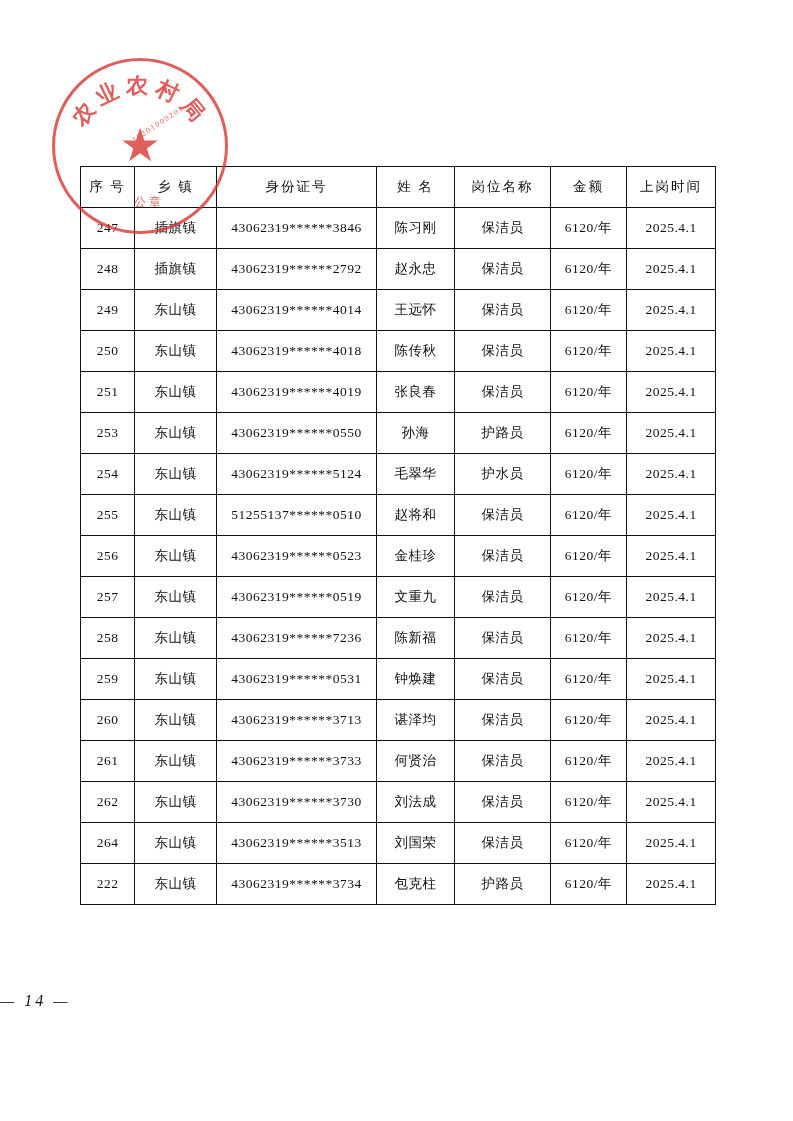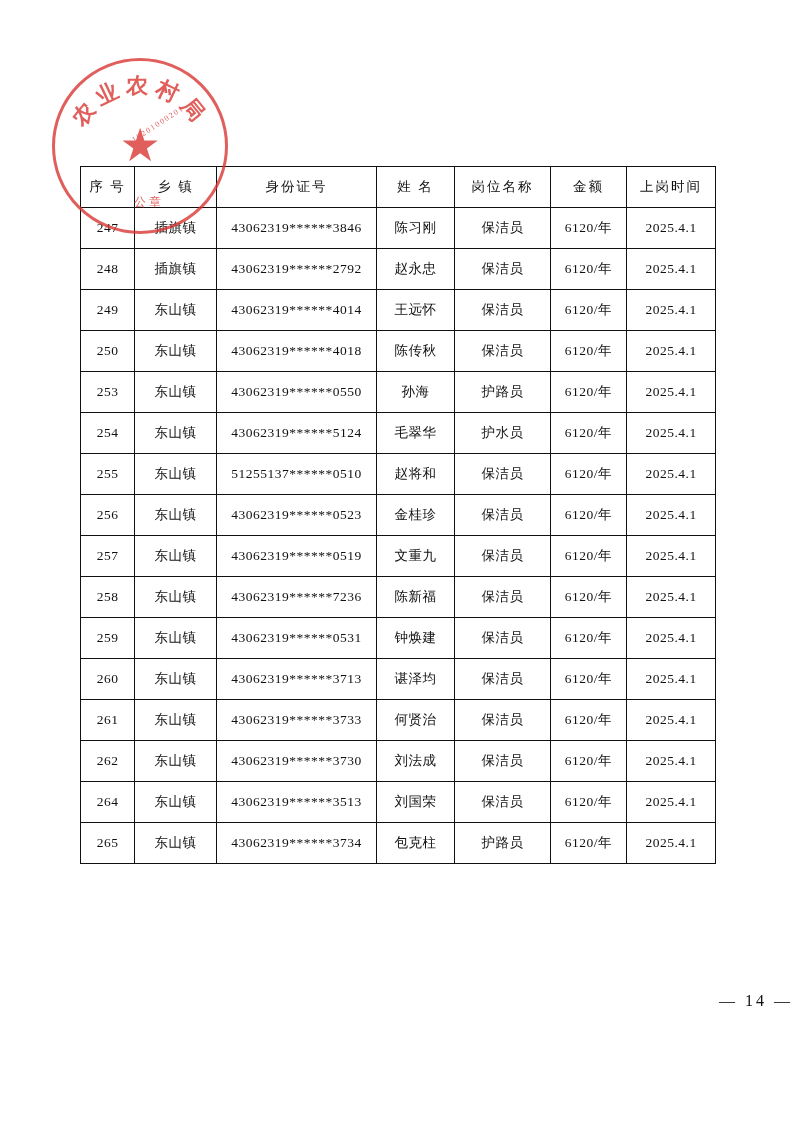--- a/index.html
+++ b/index.html
@@ -121,23 +121,24 @@
     font-family: "Liberation Serif", serif;
     letter-spacing: 0.3px;
   }
   .date-cell { letter-spacing: 1px; }
 
   .page-number {
     position: absolute;
     left: 0;
     right: 0;
     top: 992px;
-    text-align: right;
+    text-align: left;
     font-size: 16px;
     letter-spacing: 3px;
+    font-style: italic;
   }
 </style>
 </head>
 <body>
 
 <div class="page">
 
   <div class="seal">
     <div class="seal-inner">
       <svg class="seal-arc-text" viewBox="0 0 170 170">
@@ -207,20 +208,29 @@
         <tr>
           <td class="num-cell">250</td>
           <td>东山镇</td>
           <td class="id-cell">43062319******4018</td>
           <td>陈传秋</td>
           <td>保洁员</td>
           <td class="amt-cell">6120/年</td>
           <td class="date-cell">2025.4.1</td>
         </tr>
         <tr>
+          <td class="num-cell">251</td>
+          <td>东山镇</td>
+          <td class="id-cell">43062319******4019</td>
+          <td>张良春</td>
+          <td>保洁员</td>
+          <td class="amt-cell">6120/年</td>
+          <td class="date-cell">2025.4.1</td>
+        </tr>
+        <tr>
           <td class="num-cell">253</td>
           <td>东山镇</td>
           <td class="id-cell">43062319******0550</td>
           <td>孙海</td>
           <td>护路员</td>
           <td class="amt-cell">6120/年</td>
           <td class="date-cell">2025.4.1</td>
         </tr>
         <tr>
           <td class="num-cell">254</td>
@@ -306,21 +316,21 @@
         <tr>
           <td class="num-cell">264</td>
           <td>东山镇</td>
           <td class="id-cell">43062319******3513</td>
           <td>刘国荣</td>
           <td>保洁员</td>
           <td class="amt-cell">6120/年</td>
           <td class="date-cell">2025.4.1</td>
         </tr>
         <tr>
-          <td class="num-cell">265</td>
+          <td class="num-cell">222</td>
           <td>东山镇</td>
           <td class="id-cell">43062319******3734</td>
           <td>包克柱</td>
           <td>护路员</td>
           <td class="amt-cell">6120/年</td>
           <td class="date-cell">2025.4.1</td>
         </tr>
       </tbody>
     </table>
   </div>

